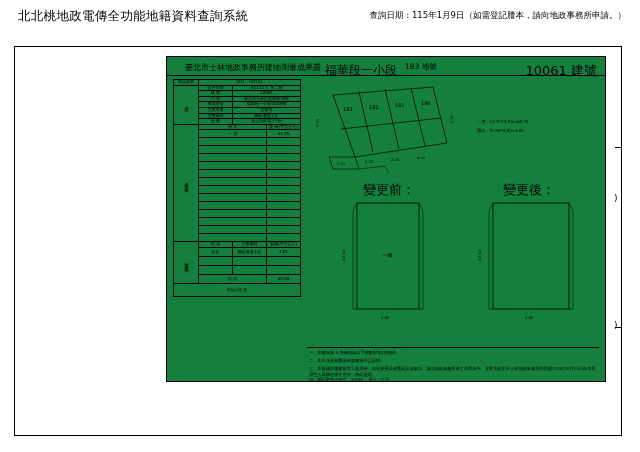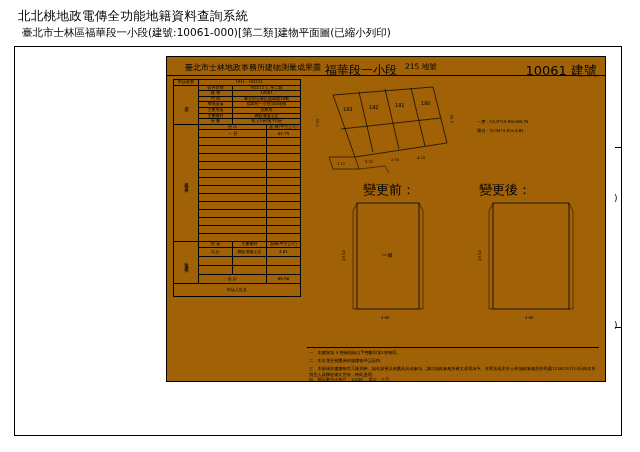--- a/index.html
+++ b/index.html
@@ -69,21 +69,21 @@
   }
   
   .sheet {
     position: absolute;
     left: 166px;
     top: 56px;
     width: 440px;
     height: 326px;
     border: 1px solid #000;
     box-sizing: border-box;
-    background: #a16207;
+    background: #15803d;
   }
   .sheet-title {
     position: absolute;
     left: 18px;
     top: 5px;
     font-size: 8px;
     white-space: nowrap;
   }
   .sheet-seg {
     position: absolute;
@@ -155,34 +155,34 @@
     color: #000;
   }
   svg { display: block; }
 </style>
 </head>
 <body>
 
 <div class="page">
 
   <div class="hdr-title">北北桃地政電傳全功能地籍資料查詢系統</div>
-  <div class="hdr-sub">臺北市士林區福華段一小段(建號:10061-000)[第二類]建物平面圖(已縮小列印)</div>
+  <div class="hdr-query">查詢日期：115年1月9日（如需登記謄本，請向地政事務所申請。）</div>
 
   <div class="outer-frame">
     <div class="edge-tick" style="top:100px;"></div>
     <div class="edge-tick" style="top:280px;"></div>
   </div>
   <div class="paren" style="left:614px; top:193px;">)</div>
   <div class="paren" style="left:614px; top:320px;">)</div>
 
   <div class="sheet">
 
     <div class="sheet-title">臺北市士林地政事務所建物測量成果圖</div>
     <div class="sheet-seg">福華段一小段</div>
-    <div class="sheet-no">215 地號</div>
+    <div class="sheet-no">183 地號</div>
     <div class="sheet-bno">10061 建號</div>
 
     <div class="hline" style="left:0; top:18px; width:438px;"></div>
 
     <table class="tbl" style="left:6px; top:22px; width:128px;">
       <tbody>
           <tr>
         <td style="width:22px" class="xs">申請案號</td>
         <td colspan="3" class="xs lft">HH1：HG131</td>
       </tr>
@@ -329,21 +329,21 @@
       <text x="76" y="78" font-size="3.6" fill="#000">2.55</text>
       <text x="102" y="76" font-size="3.6" fill="#000">4.10</text>
       <text x="4" y="44" font-size="3.6" fill="#000" transform="rotate(-90 4 44)">7.33</text>
       <text x="138" y="40" font-size="3.6" fill="#000" transform="rotate(-90 138 40)">2.55</text>
     </svg>
 
     <div class="tiny" style="left:310px; top:62px;">一層：14.9*14.93=68.75</div>
     <div class="tiny" style="left:310px; top:71px;">陽台：(5.94*4.9)=4.81</div>
 
     <div class="plan-label" style="left:196px; top:124px;">變更前：</div>
-    <div class="plan-label" style="left:312px; top:124px;">變更後：</div>
+    <div class="plan-label" style="left:336px; top:124px;">變更後：</div>
 
     <svg style="position:absolute; left:166px; top:138px;" width="120" height="130" viewBox="0 0 120 130">
       <g fill="none" stroke="#000" stroke-width="0.8">
         <rect x="24" y="8" width="62" height="106"></rect>
         <path d="M24,8 L20,16 L20,114 L24,114" stroke-width="0.5"></path>
         <path d="M86,8 L90,16 L90,114 L86,114" stroke-width="0.5"></path>
       </g>
       <text x="49" y="62" font-size="5.2" fill="#000">一層</text>
       <text x="12" y="66" font-size="3.8" fill="#000" transform="rotate(-90 12 66)">13.52</text>
       <text x="48" y="124" font-size="3.8" fill="#000">4.90</text>

